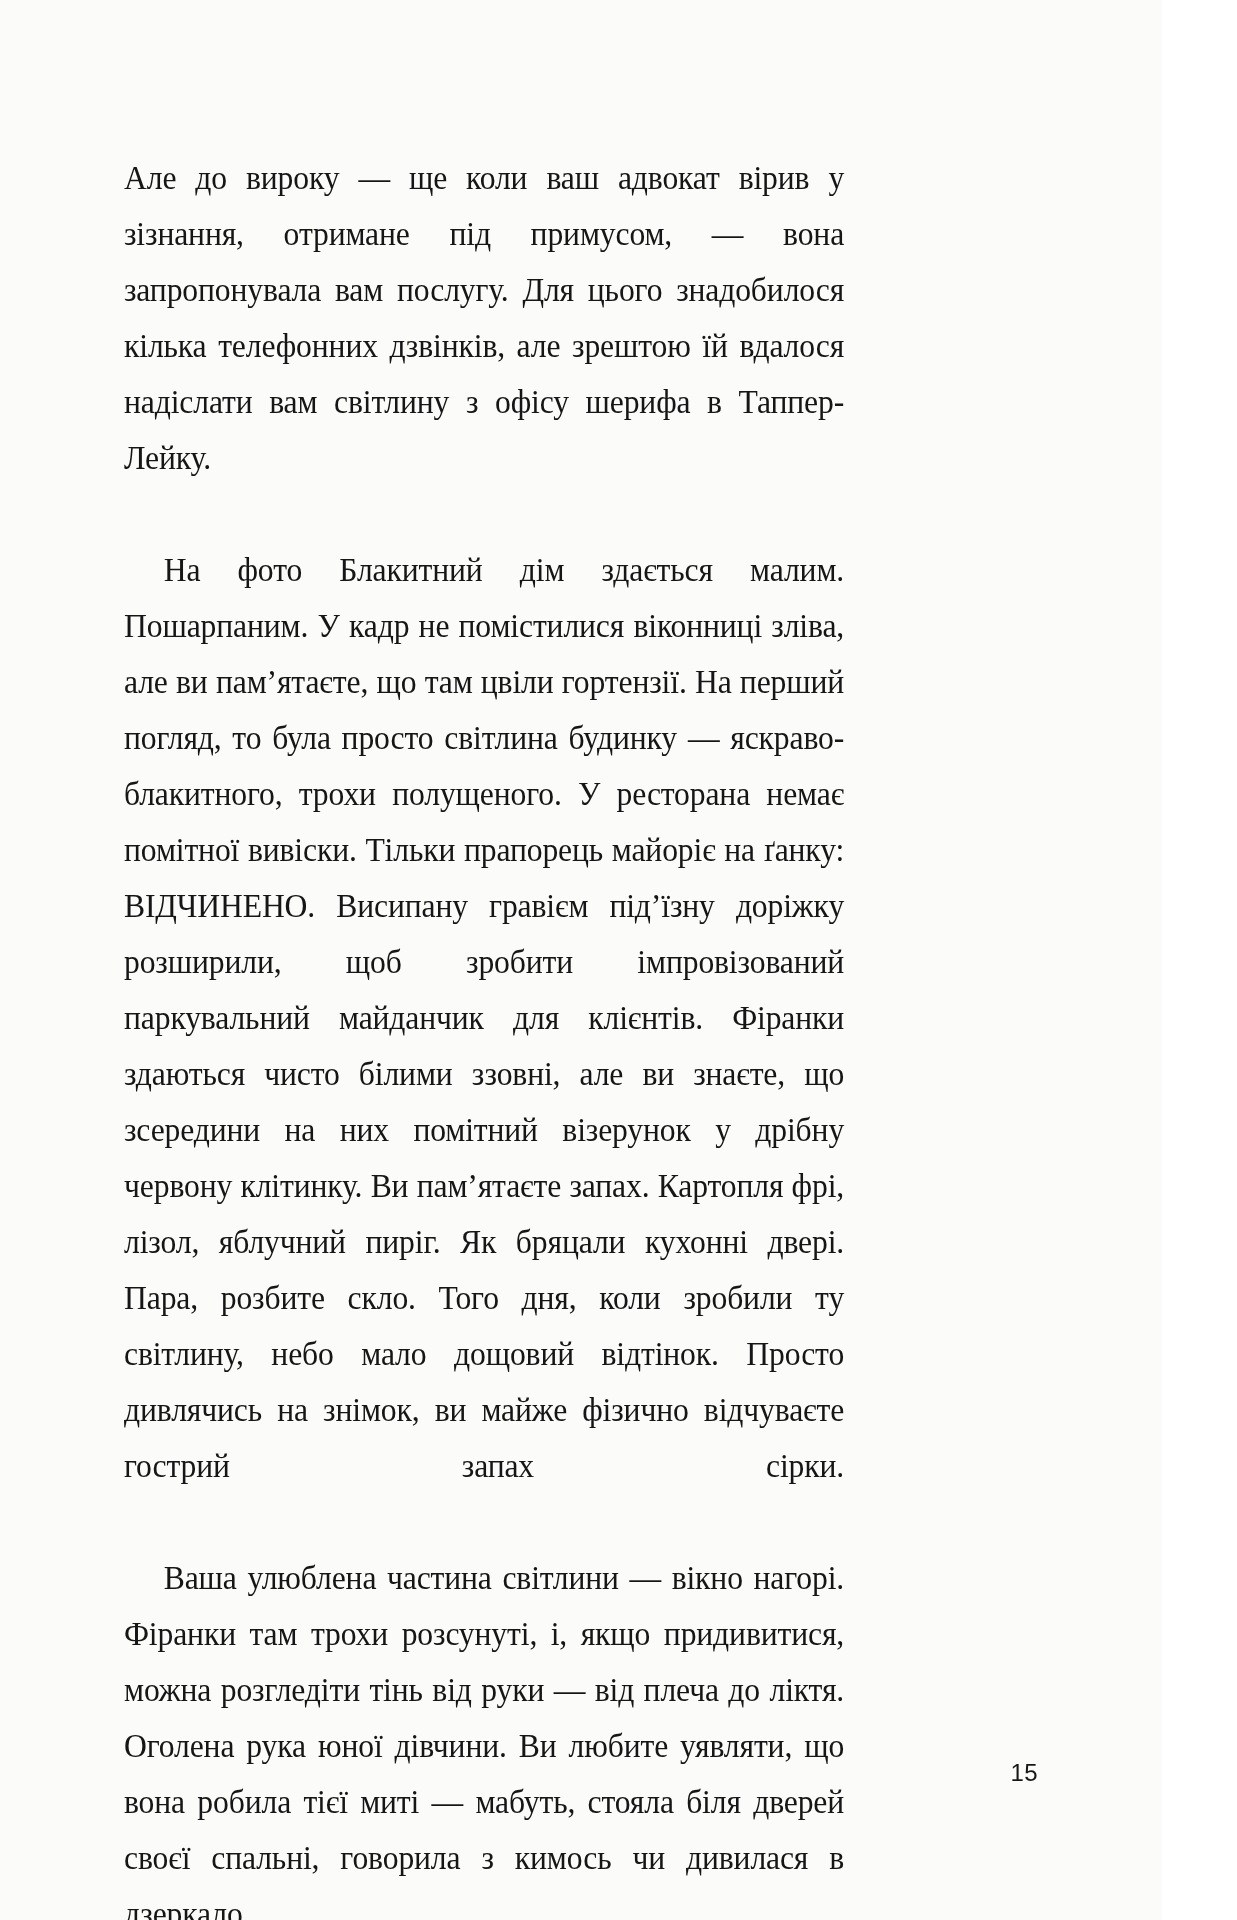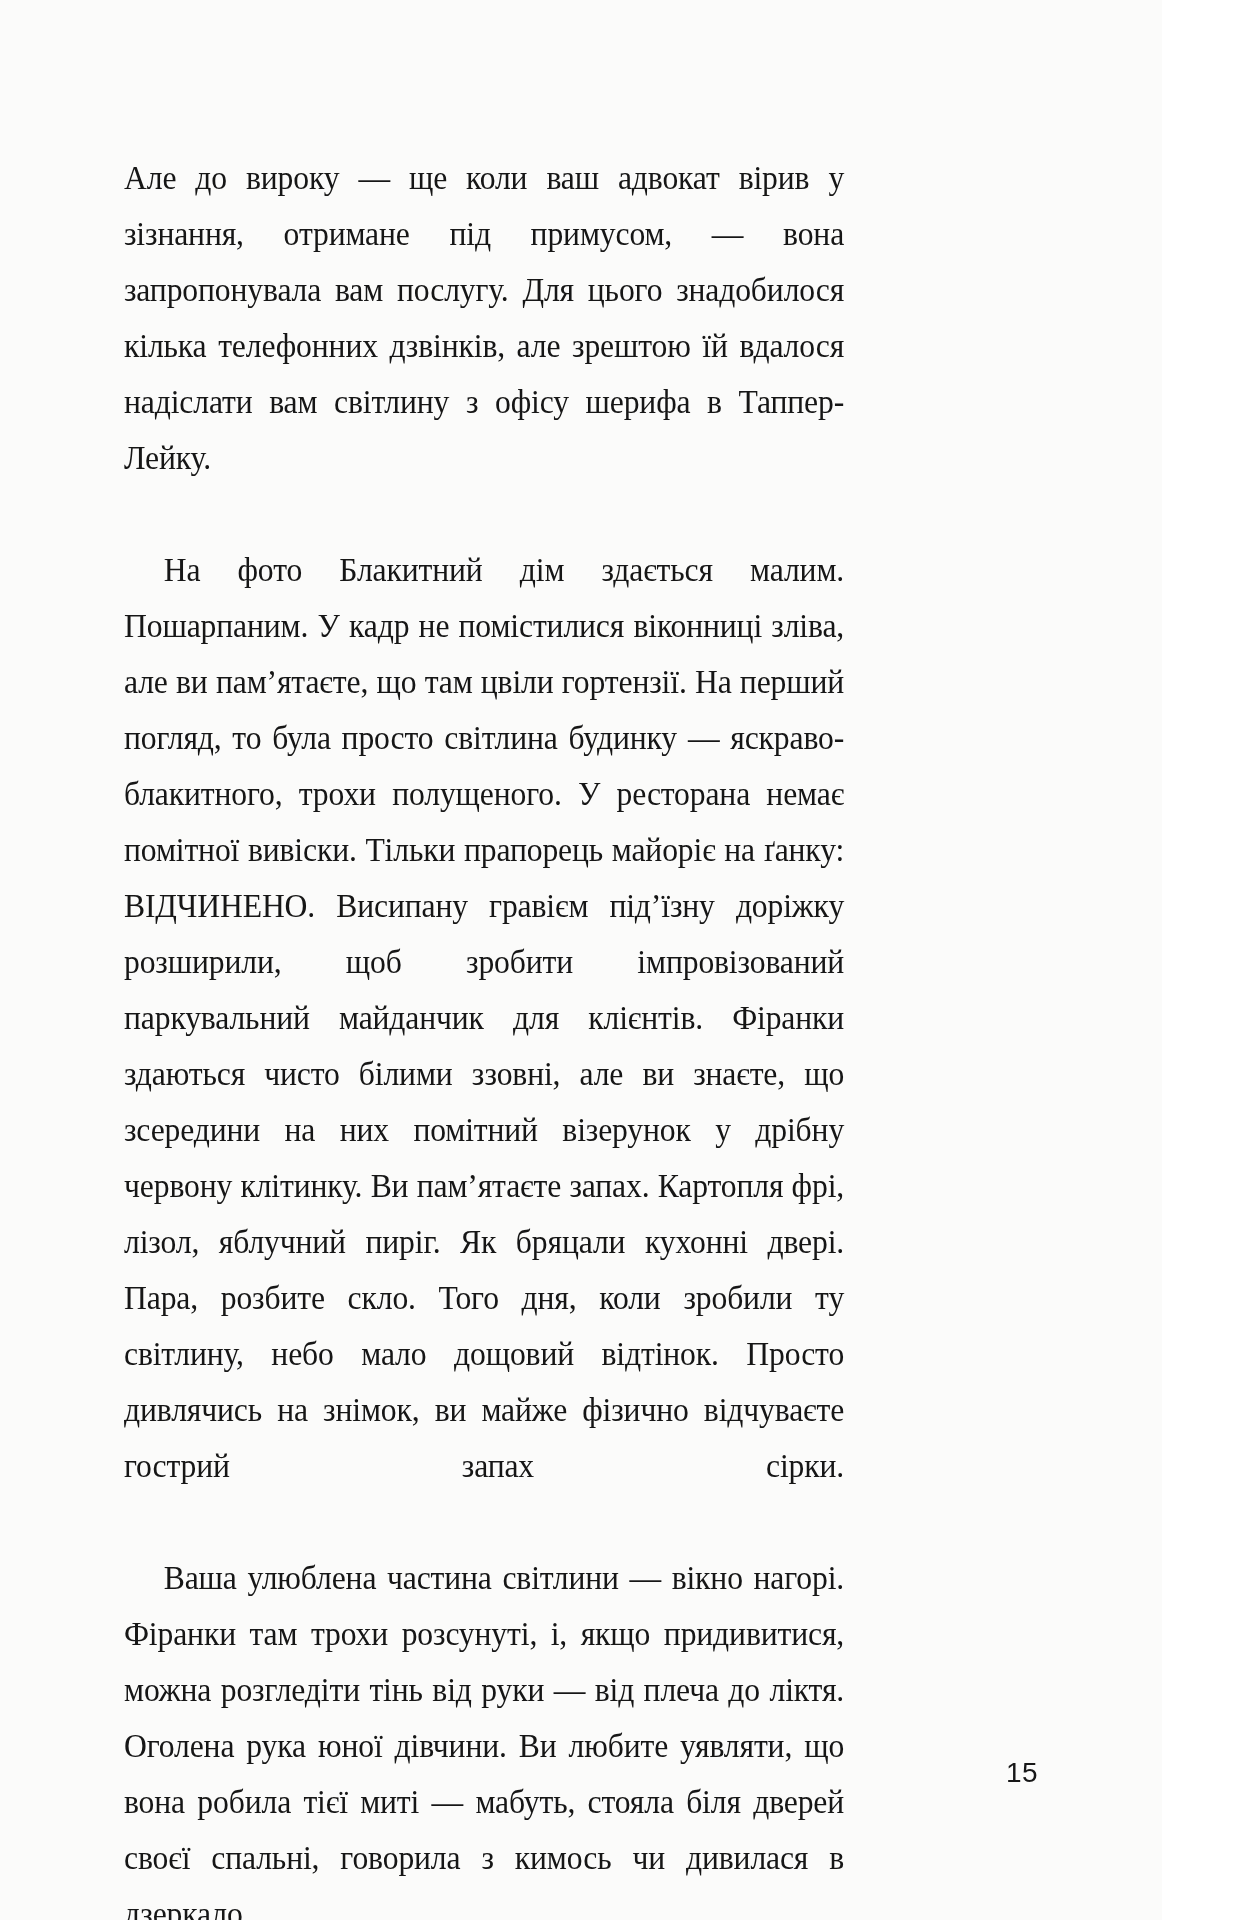--- a/index.html
+++ b/index.html
@@ -50,21 +50,21 @@
     content: "";
     display: inline-block;
     width: 100%;
   }
 
   .folio {
     position: absolute;
     right: 124px;
     top: 1756px;
     font-family: "Liberation Sans", "DejaVu Sans", sans-serif;
-    font-size: 28px;
+    font-size: 24px;
     line-height: 34px;
     color: #171717;
     letter-spacing: 0.4px;
     text-align: right;
   }
 </style>
 </head>
 <body>
 
 <div class="page">

